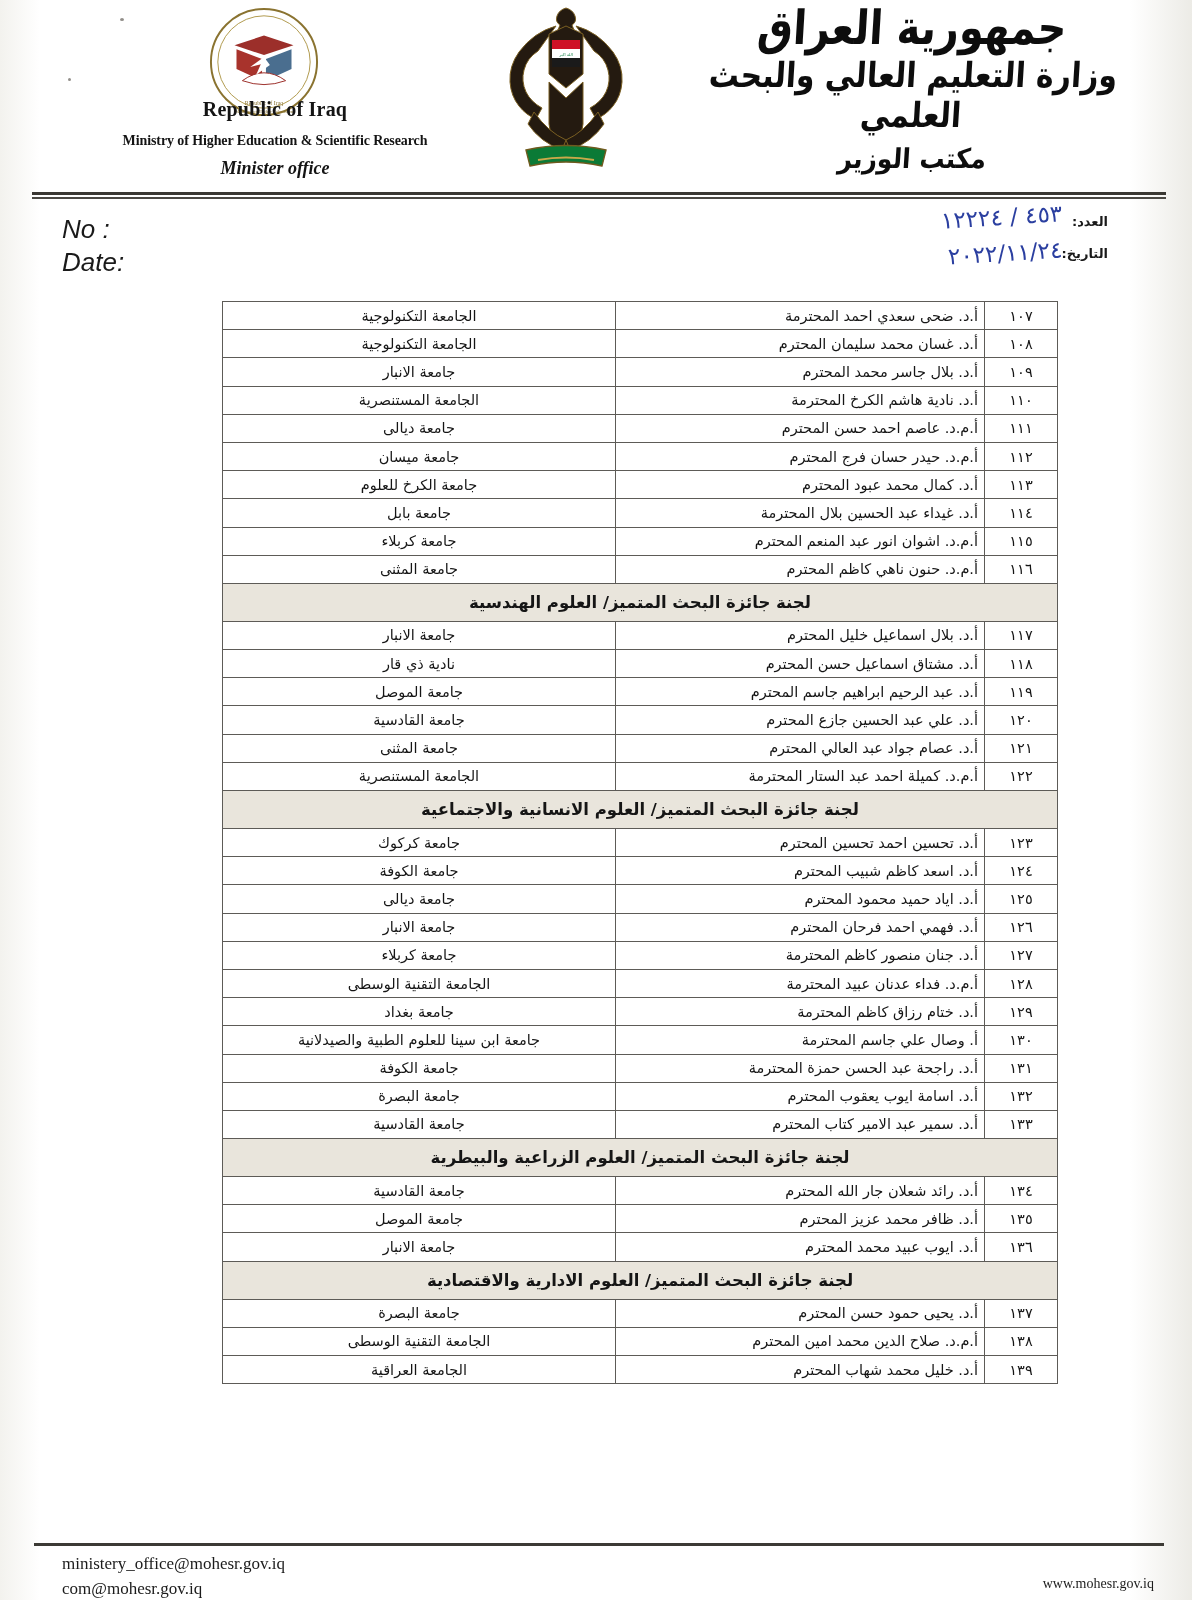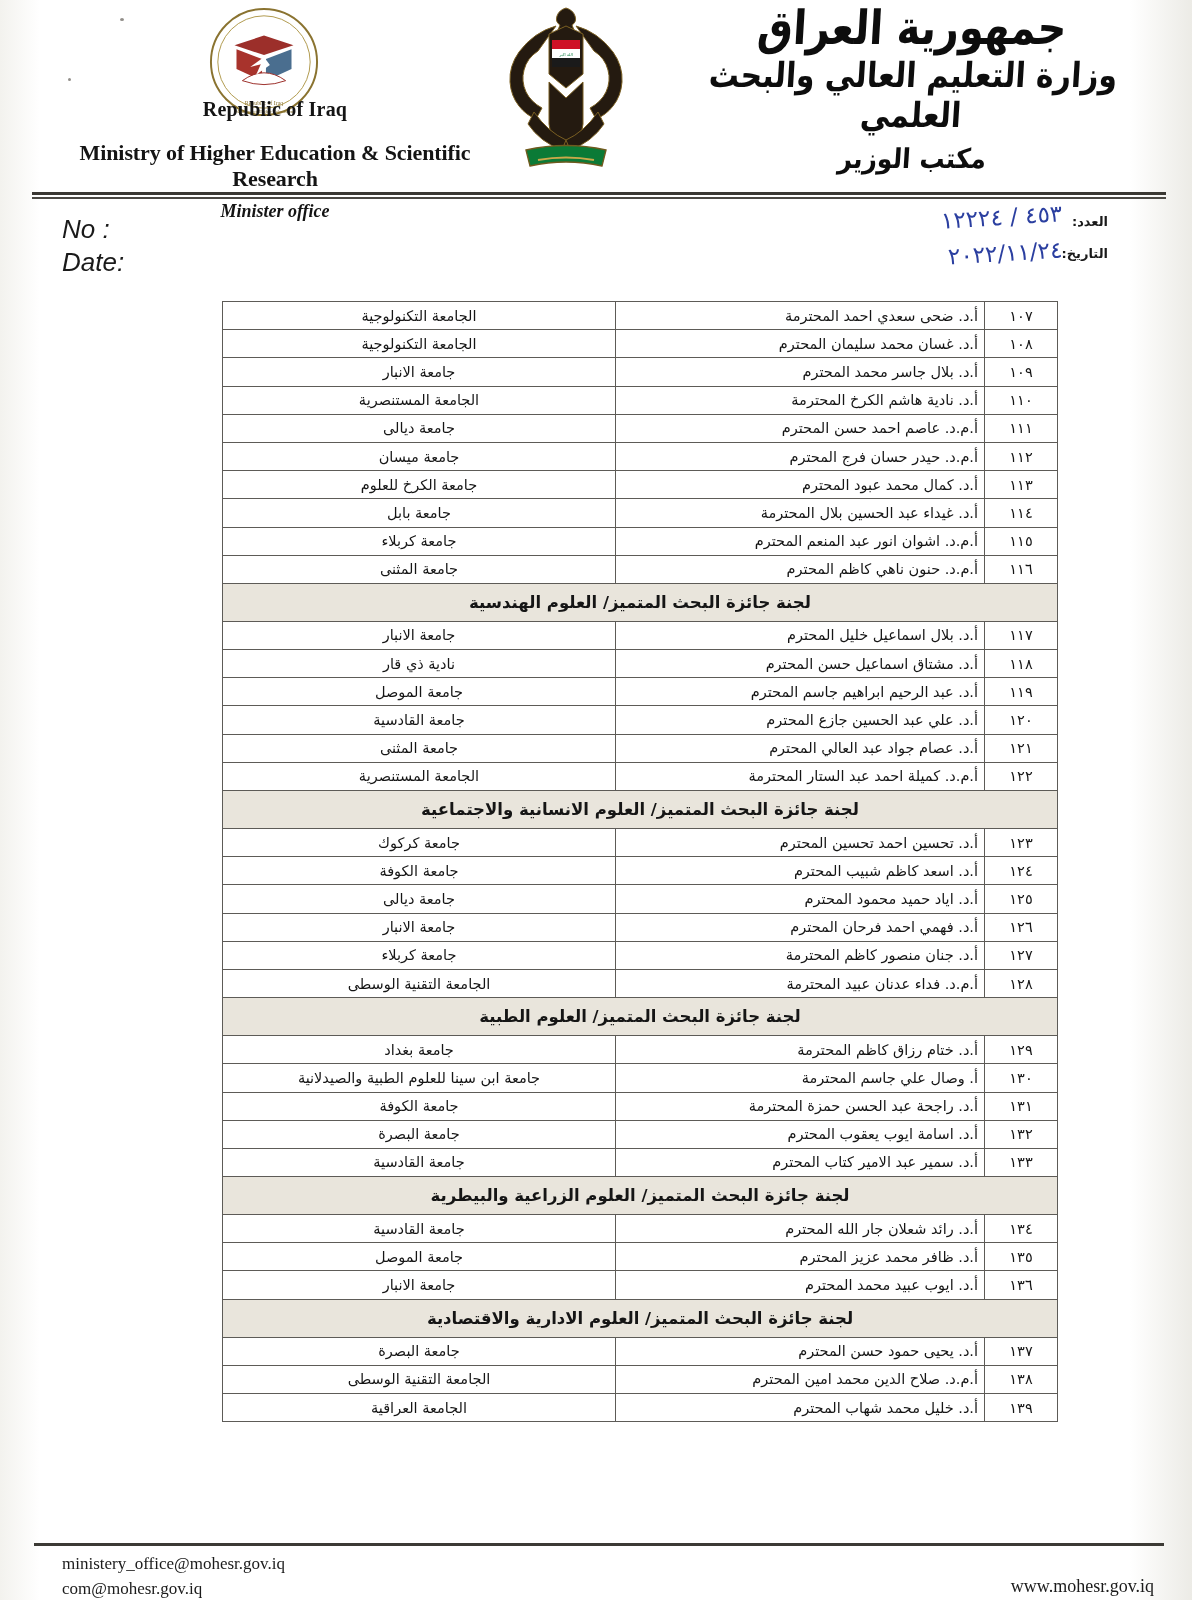--- a/index.html
+++ b/index.html
@@ -56,21 +56,21 @@
     position: absolute;
     left: 40px;
     top: 98px;
     width: 470px;
     text-align: center;
     font-family: "Liberation Serif", serif;
     font-weight: bold;
     color: #141414;
   }
   .en-titles .l1 { font-size: 20px; letter-spacing: .2px; }
-  .en-titles .l2 { font-size: 22px; margin-top: 19px; letter-spacing: -.1px; }
+  .en-titles .l2 { font-size: 14px; margin-top: 12px; letter-spacing: -.1px; }
   .en-titles .l3 { font-size: 18px; margin-top: 9px; font-style: italic; }
 
   .ar-titles {
     position: absolute;
     right: 70px;
     top: 4px;
     width: 420px;
     text-align: center;
     direction: rtl;
     color: #0d0d0d;
@@ -217,21 +217,21 @@
   .footer .emails {
     position: absolute;
     left: 28px;
     top: 0;
     line-height: 25px;
   }
   .footer .site {
     position: absolute;
     right: 10px;
     top: 25px;
-    font-size: 18px;
+    font-size: 14px;
     font-family: Liberation Serif, serif;
   }
 </style>
 </head>
 <body>
 
 <div class="page">
 
   <div class="paper-tone"></div>
   <div class="scan-speck" style="left:120px; top:18px; width:4px; height:3px;"></div>
@@ -417,23 +417,20 @@
           <tr>
             <td class="num">١٢٧</td>
             <td class="person">أ.د. جنان منصور كاظم المحترمة</td>
             <td class="univ">جامعة كربلاء</td>
           </tr>
           <tr>
             <td class="num">١٢٨</td>
             <td class="person">أ.م.د. فداء عدنان عبيد المحترمة</td>
             <td class="univ">الجامعة التقنية الوسطى</td>
           </tr>
-          <tr class="section-row">
-            <td colspan="3">لجنة جائزة البحث المتميز/ العلوم الطبية</td>
-          </tr>
           <tr>
             <td class="num">١٢٩</td>
             <td class="person">أ.د. ختام رزاق كاظم المحترمة</td>
             <td class="univ">جامعة بغداد</td>
           </tr>
           <tr>
             <td class="num">١٣٠</td>
             <td class="person">أ. وصال علي جاسم المحترمة</td>
             <td class="univ">جامعة ابن سينا للعلوم الطبية والصيدلانية</td>
           </tr>

